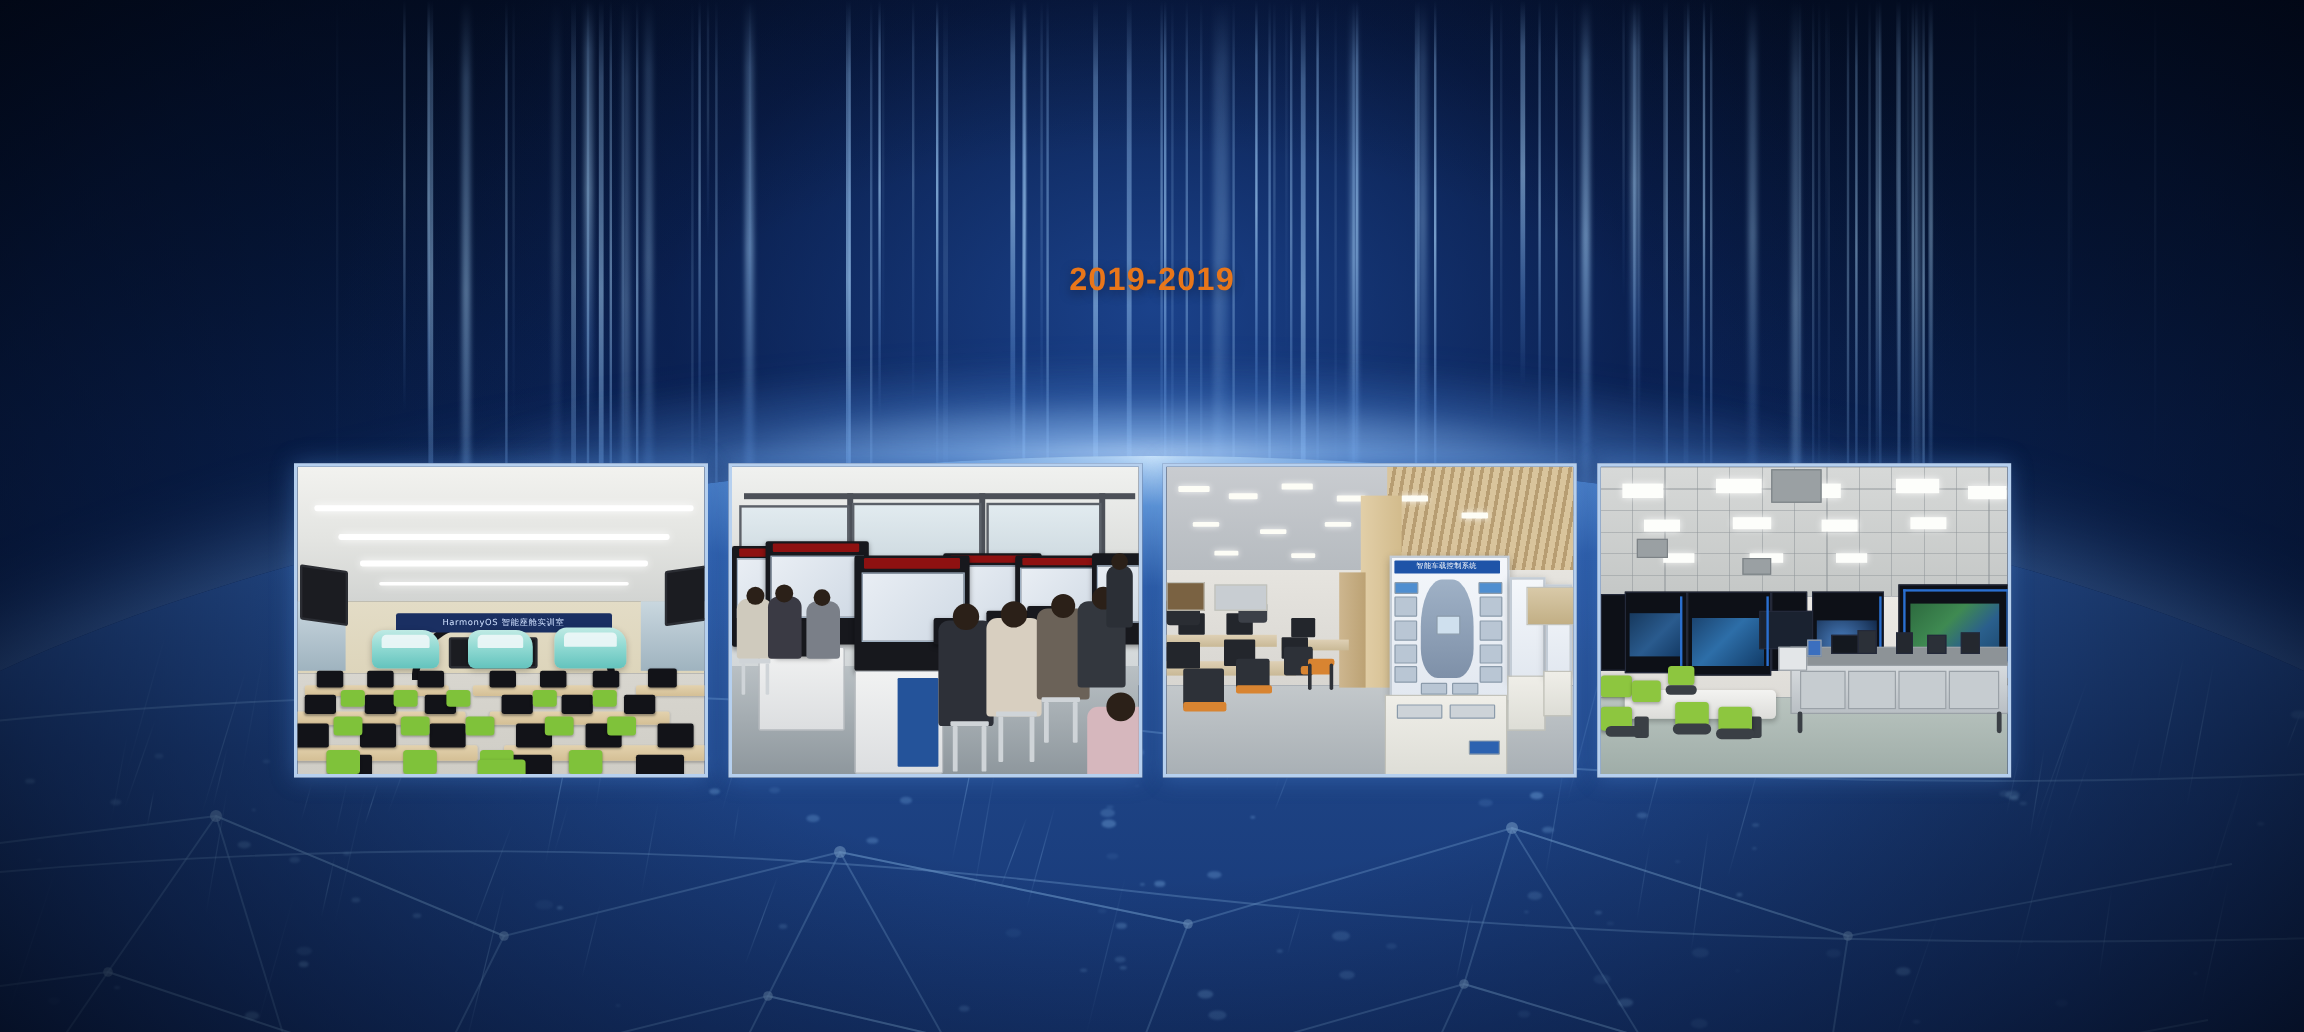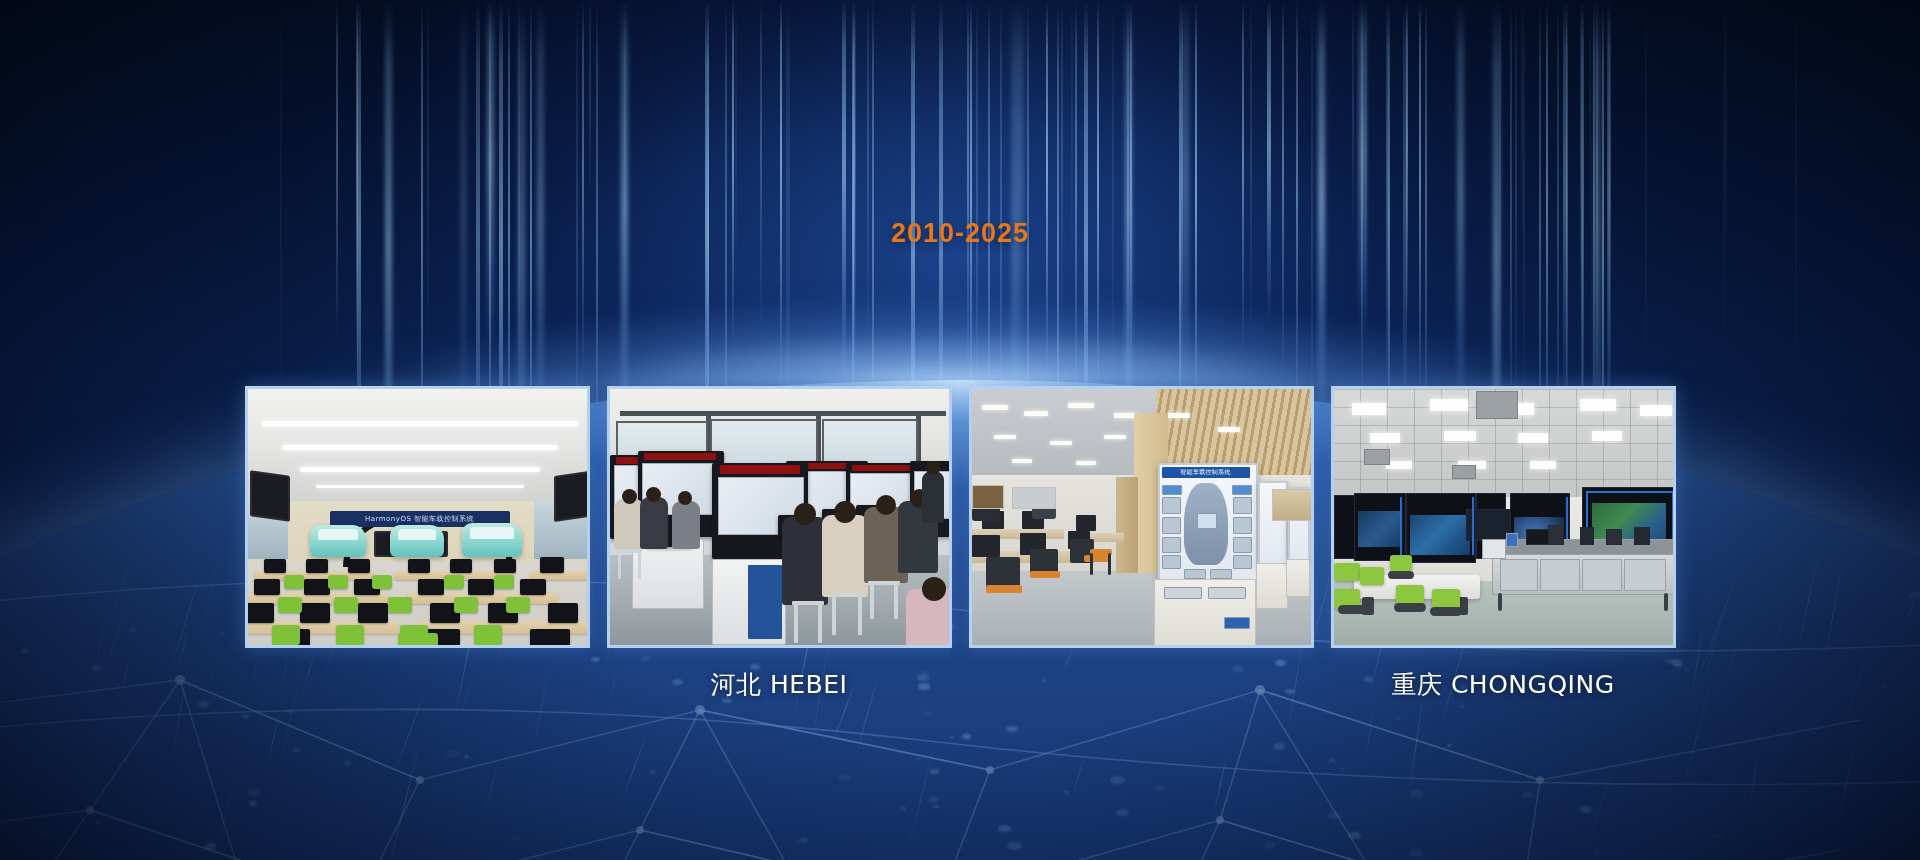--- a/index.html
+++ b/index.html
@@ -472,39 +472,39 @@
       <div class="streak" style="left: 228px; top: 743px; height: 124px; opacity: 0.16; transform: rotate(15.7deg);"></div>
       <div class="streak" style="left: 1280px; top: 523px; height: 97px; opacity: 0.51; transform: rotate(12.1deg);"></div>
       <div class="streak" style="left: 341px; top: 575px; height: 106px; opacity: 0.34; transform: rotate(20.3deg);"></div>
       <div class="streak" style="left: 1322px; top: 539px; height: 132px; opacity: 0.26; transform: rotate(14.5deg);"></div>
       <div class="streak" style="left: 1597px; top: 755px; height: 117px; opacity: 0.19; transform: rotate(19.1deg);"></div>
       <div class="streak" style="left: 1717px; top: 562px; height: 131px; opacity: 0.3; transform: rotate(19.9deg);"></div>
     </div>
   <div class="bg-vignette"></div>
 
   <div class="headline-wrap">
-    <div class="subtitle">2010-2025</div>
+    <div class="subtitle">2019-2019</div>
   </div>
 
   <div class="gallery">
 
     <div class="card">
       <div class="frame">
         <div class="photo">
           <div class="p1-floorish"></div>
           <div class="p1-ceil"></div>
           <div class="p1-tube" style="left:14px;top:32px;width:316px;"></div>
           <div class="p1-tube" style="left:34px;top:56px;width:276px;"></div>
           <div class="p1-tube" style="left:52px;top:78px;width:240px;"></div>
           <div class="p1-tube" style="left:68px;top:96px;width:208px;height:3px;"></div>
           <div class="p1-wall"></div>
           <div class="p1-win" style="left:0;top:112px;width:40px;height:58px;"></div>
           <div class="p1-win" style="left:286px;top:112px;width:59px;height:58px;"></div>
           <div class="p1-arch"></div>
-          <div class="p1-banner">HarmonyOS 智能车载控制系统</div>
+          <div class="p1-banner">HarmonyOS 智能座舱实训室</div>
           <div class="p1-tv" style="left:2px;top:84px;width:36px;height:42px;transform:skewY(8deg);"></div>
           <div class="p1-tv" style="left:306px;top:84px;width:38px;height:42px;transform:skewY(-8deg);"></div>
           <div class="p1-tv" style="left:126px;top:142px;width:70px;height:22px;"></div>
           <div class="p1-car" style="left:62px;top:136px;width:56px;height:32px;"></div>
           <div class="p1-cwin" style="left:70px;top:140px;width:40px;height:11px;"></div>
           <div class="p1-car" style="left:142px;top:136px;width:54px;height:32px;"></div>
           <div class="p1-cwin" style="left:150px;top:140px;width:38px;height:11px;"></div>
           <div class="p1-car" style="left:214px;top:134px;width:60px;height:34px;"></div>
           <div class="p1-cwin" style="left:222px;top:138px;width:44px;height:12px;"></div>
           <div class="p1-desk" style="left:6px;top:182px;width:120px;height:9px;"></div>
@@ -623,21 +623,20 @@
           <div class="p2-stool" style="left:222px;top:208px;width:4px;height:38px;"></div>
           <div class="p2-stool" style="left:248px;top:208px;width:4px;height:38px;"></div>
           <div class="p2-stool" style="left:258px;top:192px;width:32px;height:4px;"></div>
           <div class="p2-stool" style="left:260px;top:196px;width:4px;height:34px;"></div>
           <div class="p2-stool" style="left:284px;top:196px;width:4px;height:34px;"></div>
           <div class="p2-stool" style="left:6px;top:160px;width:26px;height:4px;"></div>
           <div class="p2-stool" style="left:8px;top:164px;width:3px;height:26px;"></div>
           <div class="p2-stool" style="left:28px;top:164px;width:3px;height:26px;"></div>
         </div>
       </div>
-      <div class="caption">河北  HEBEI</div>
     </div>
 
     <div class="card">
       <div class="frame">
         <div class="photo">
           <div class="p3-floor"></div>
           <div class="p3-ceil"></div>
           <div class="p3-slat" style="left:184px;top:0;width:161px;height:86px;
             background:repeating-linear-gradient(100deg,#d9c49c 0 5px,#b79d72 5px 8px);"></div>
           <div class="p3-light" style="left:10px;top:16px;width:26px;height:5px;"></div>
@@ -780,17 +779,16 @@
           <div class="p4-unit" style="left:166px;top:170px;width:36px;height:30px;background:#c6ccd0;"></div>
           <div class="p4-unit" style="left:206px;top:170px;width:38px;height:30px;background:#c6ccd0;"></div>
           <div class="p4-unit" style="left:248px;top:170px;width:38px;height:30px;background:#c6ccd0;"></div>
           <div class="p4-unit" style="left:290px;top:170px;width:40px;height:30px;background:#c6ccd0;"></div>
           <div class="p4-chairdk" style="left:164px;top:204px;width:4px;height:18px;"></div>
           <div class="p4-chairdk" style="left:330px;top:204px;width:4px;height:18px;"></div>
           <div class="p4-unit" style="left:148px;top:150px;width:22px;height:18px;background:#e3e6e8;"></div>
           <div class="p4-unit" style="left:172px;top:144px;width:10px;height:12px;background:#3b6fbf;"></div>
         </div>
       </div>
-      <div class="caption">重庆  CHONGQING</div>
     </div>
 
   </div>
 </div>
 
 </body></html>

